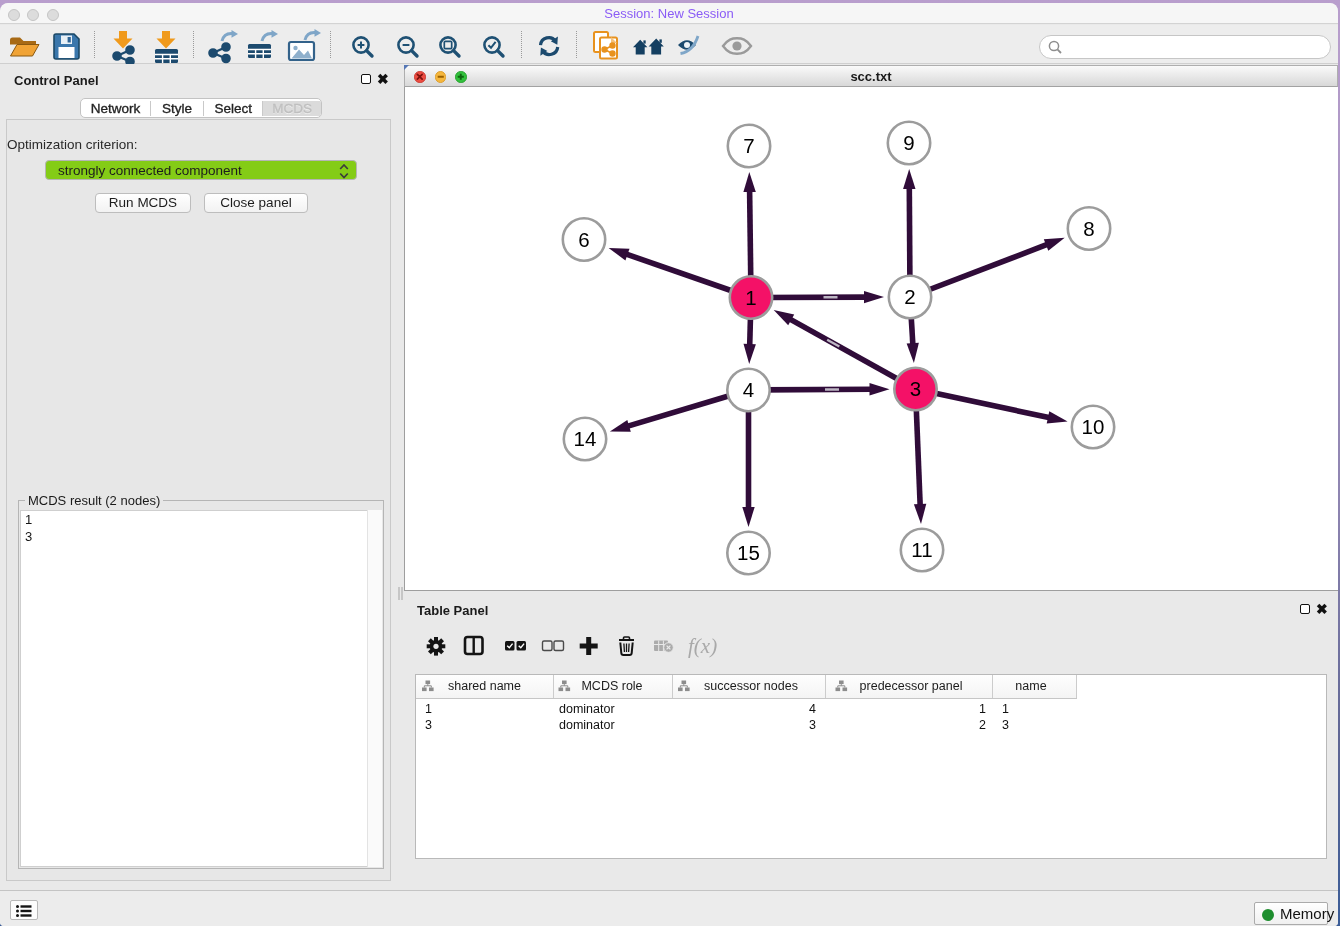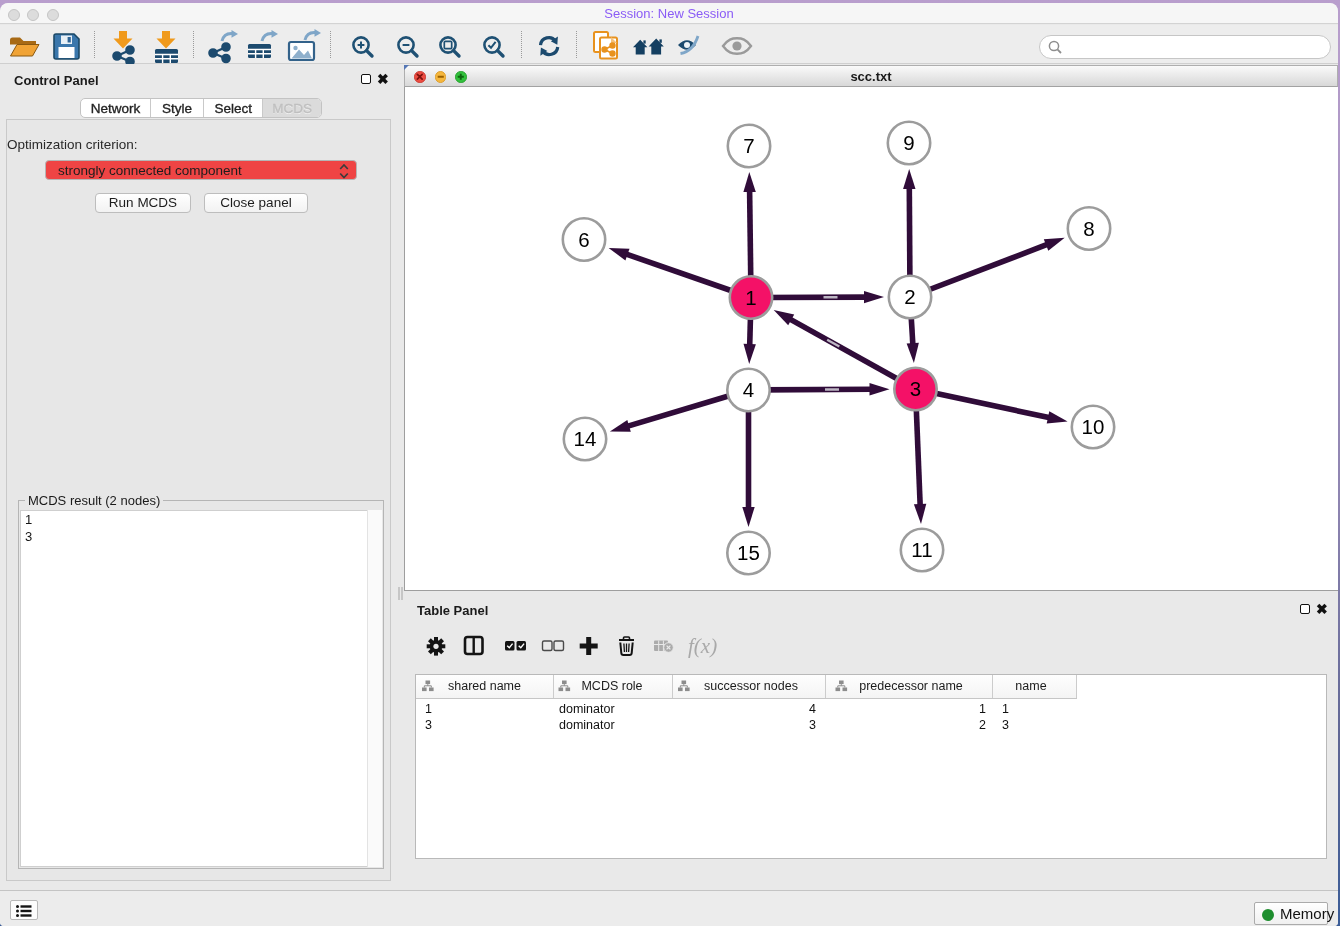--- a/index.html
+++ b/index.html
@@ -12,21 +12,21 @@
 #win-title { position:absolute; top:3px; left:0; width:100%; text-align:center; font-size:13px; color:#8b5cf6; }
 
 #toolbar { position:absolute; left:0; top:22px; width:100%; height:39px; background:#ededed; border-bottom:1px solid #cfcfcf; }
 .tsep { position:absolute; top:6px; height:27px; width:0; border-left:1px dotted #9a9a9a; }
 #searchbox { position:absolute; left:1039px; top:10px; width:292px; height:24px; background:#fff; border:1px solid #c6c6c6; border-radius:12px; }
 
 #controlpanel { position:absolute; left:0; top:62px; width:397px; height:825px; background:#e9e9e9; }
 .panel-title { font-size:13px; color:#1a1a1a;font-weight:bold; }
 .float-ic { position:absolute; width:10px; height:10px; border:1.6px solid #111; border-radius:2px; background:#fff; }
 
-.seg { position:absolute; display:flex; background:#fff; border:1px solid #c3c3c3; border-radius:5px; overflow:hidden; }
+.seg { position:absolute; display:flex; background:#fff; border:1px solid #c3c3c3; border-radius:5px; overflow:hidden;align-items:center; }
 .seg > div { font-size:13.5px; font-weight:400; -webkit-text-stroke:0.35px #242424; color:#242424; text-align:center; border-right:1px solid #c9c9c9; display:flex; align-items:center; justify-content:center; }
 .seg > div:last-child { border-right:none; }
 .seg > div.dis { background:#dbdbdb; color:#bfbfbf; -webkit-text-stroke:0.35px #bfbfbf; text-shadow:0 1px 0 #f2f2f2; }
 #cp-content { position:absolute; left:6px; top:54px; width:385px; height:762px; background:#e7e7e7; border:1px solid #c9c9c9; }
 .btn { position:absolute; background:linear-gradient(#ffffff,#f2f2f2); border:1px solid #bdbdbd; border-radius:4px; font-size:13.5px; color:#1d1d1d; text-align:center; }
 #mcds-fs { position:absolute; left:11px; top:380px; width:366px; height:369px; border:1px solid #b5b5b5; }
 #mcds-legend { position:absolute; left:6px; top:-8px; background:#e7e7e7; padding:0 3px; font-size:13px; color:#1a1a1a; }
 #mcds-text { position:absolute; left:1px; top:9px; width:362px; height:357px; background:#fff; border:1px solid #cfcfcf; font-size:13px; color:#161616; line-height:17px; padding:0 0 0 4px; }
 #mcds-sb { position:absolute; right:1px; top:9px; width:15px; height:357px; background:#fafafa; border-left:1px solid #e3e3e3; }
 
@@ -211,21 +211,21 @@
     <div class="float-ic" style="left:361px;top:9px"></div>
     <div class="x-ic" style="position:absolute;left:377px;top:6px;font-size:14px">✖</div>
     <div class="seg" style="left:80px;top:33px;width:242px;height:20px">
       <div style="width:70.5px">Network</div>
       <div style="width:53.5px">Style</div>
       <div style="width:60px">Select</div>
       <div class="dis" style="width:58px">MCDS</div>
     </div>
     <div id="cp-content">
       <div style="position:absolute;left:0;top:17px;width:100%;text-align:left;font-size:13.5px;color:#2a2a2a">Optimization criterion:</div>
-      <div style="position:absolute;left:38px;top:40px;width:312px;height:20px;background:#ef4444;border:1px solid #b5b5b5;border-radius:4px">
+      <div style="position:absolute;left:38px;top:40px;width:312px;height:20px;background:#84cc16;border:1px solid #b5b5b5;border-radius:4px">
         <div style="position:absolute;left:12px;top:2px;font-size:13.5px;color:#1d1d1d">strongly connected component</div>
         <svg width="12" height="15" viewBox="0 0 12 15" style="position:absolute;right:6px;top:2.5px">
           <polyline points="2.2,5 6,1 9.8,5" fill="none" stroke="#3c3c3c" stroke-width="1.7"></polyline>
           <polyline points="2.2,9.5 6,13.5 9.8,9.5" fill="none" stroke="#3c3c3c" stroke-width="1.7"></polyline>
         </svg>
       </div>
       <div class="btn" style="left:88px;top:73px;width:96px;height:20px;line-height:18px">Run MCDS</div>
       <div class="btn" style="left:197px;top:73px;width:104px;height:20px;line-height:18px">Close panel</div>
       <div id="mcds-fs">
         <div id="mcds-legend">MCDS result (2 nodes)</div>
@@ -399,21 +399,21 @@
               <rect x="3.5" y="0" width="4.6" height="3.6"></rect>
               <rect x="0" y="7" width="4.6" height="3.6"></rect>
               <rect x="7" y="7" width="4.6" height="3.6"></rect>
               <path d="M5.8,3.6 V5.3 M2.3,7 V5.3 H9.3 V7" stroke="#8c8c8c" fill="none" stroke-width="1"></path>
             </g>
         </g>
       </svg>
       <div class="th-lbl" style="position:absolute;left:12px;top:4px;width:113px;text-align:center">shared name</div>
       <div class="th-lbl" style="position:absolute;left:148px;top:4px;width:96px;text-align:center">MCDS role</div>
       <div class="th-lbl" style="position:absolute;left:270px;top:4px;width:130px;text-align:center">successor nodes</div>
-      <div class="th-lbl" style="position:absolute;left:425px;top:4px;width:140px;text-align:center">predecessor name</div>
+      <div class="th-lbl" style="position:absolute;left:425px;top:4px;width:140px;text-align:center">predecessor panel</div>
       <div class="th-lbl" style="position:absolute;left:573px;top:4px;width:84px;text-align:center">name</div>
       <div class="td" style="left:9px;top:27px">1</div>
       <div class="td" style="left:143px;top:27px">dominator</div>
       <div class="td" style="left:256px;top:27px;width:144px;text-align:right">4</div>
       <div class="td" style="left:410px;top:27px;width:160px;text-align:right">1</div>
       <div class="td" style="left:586px;top:27px">1</div>
       <div class="td" style="left:9px;top:43px">3</div>
       <div class="td" style="left:143px;top:43px">dominator</div>
       <div class="td" style="left:256px;top:43px;width:144px;text-align:right">3</div>
       <div class="td" style="left:410px;top:43px;width:160px;text-align:right">2</div>

